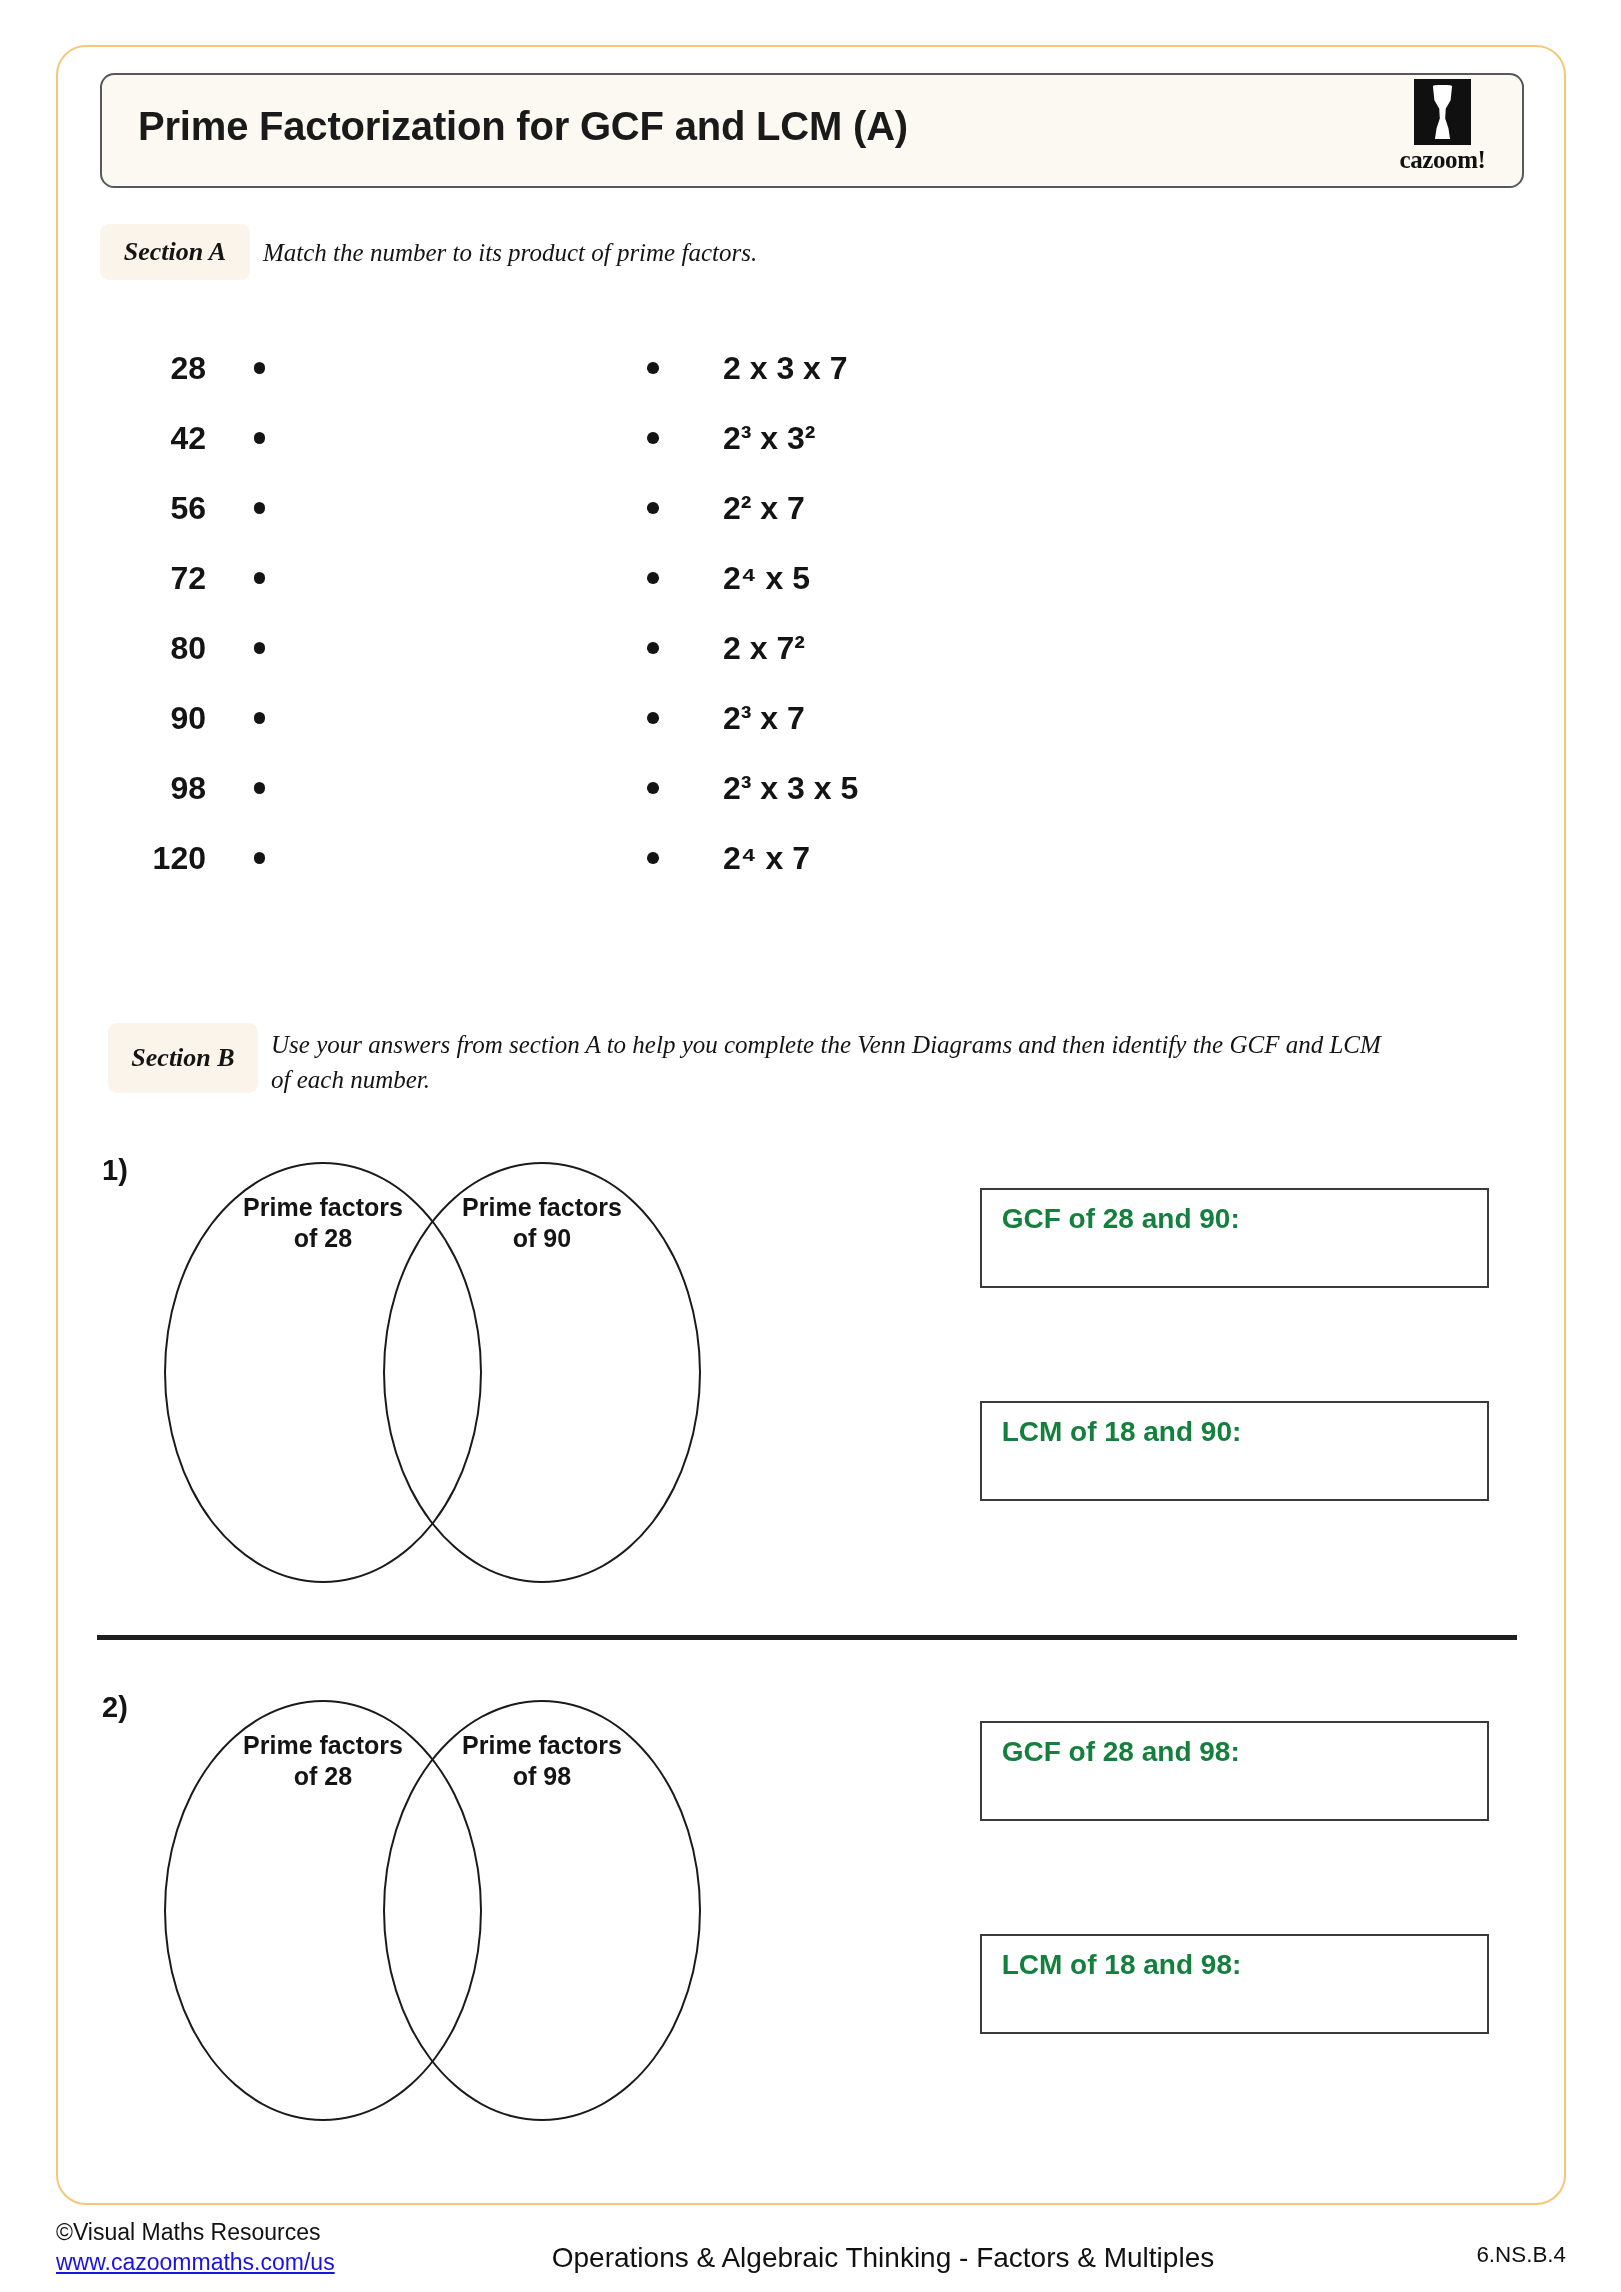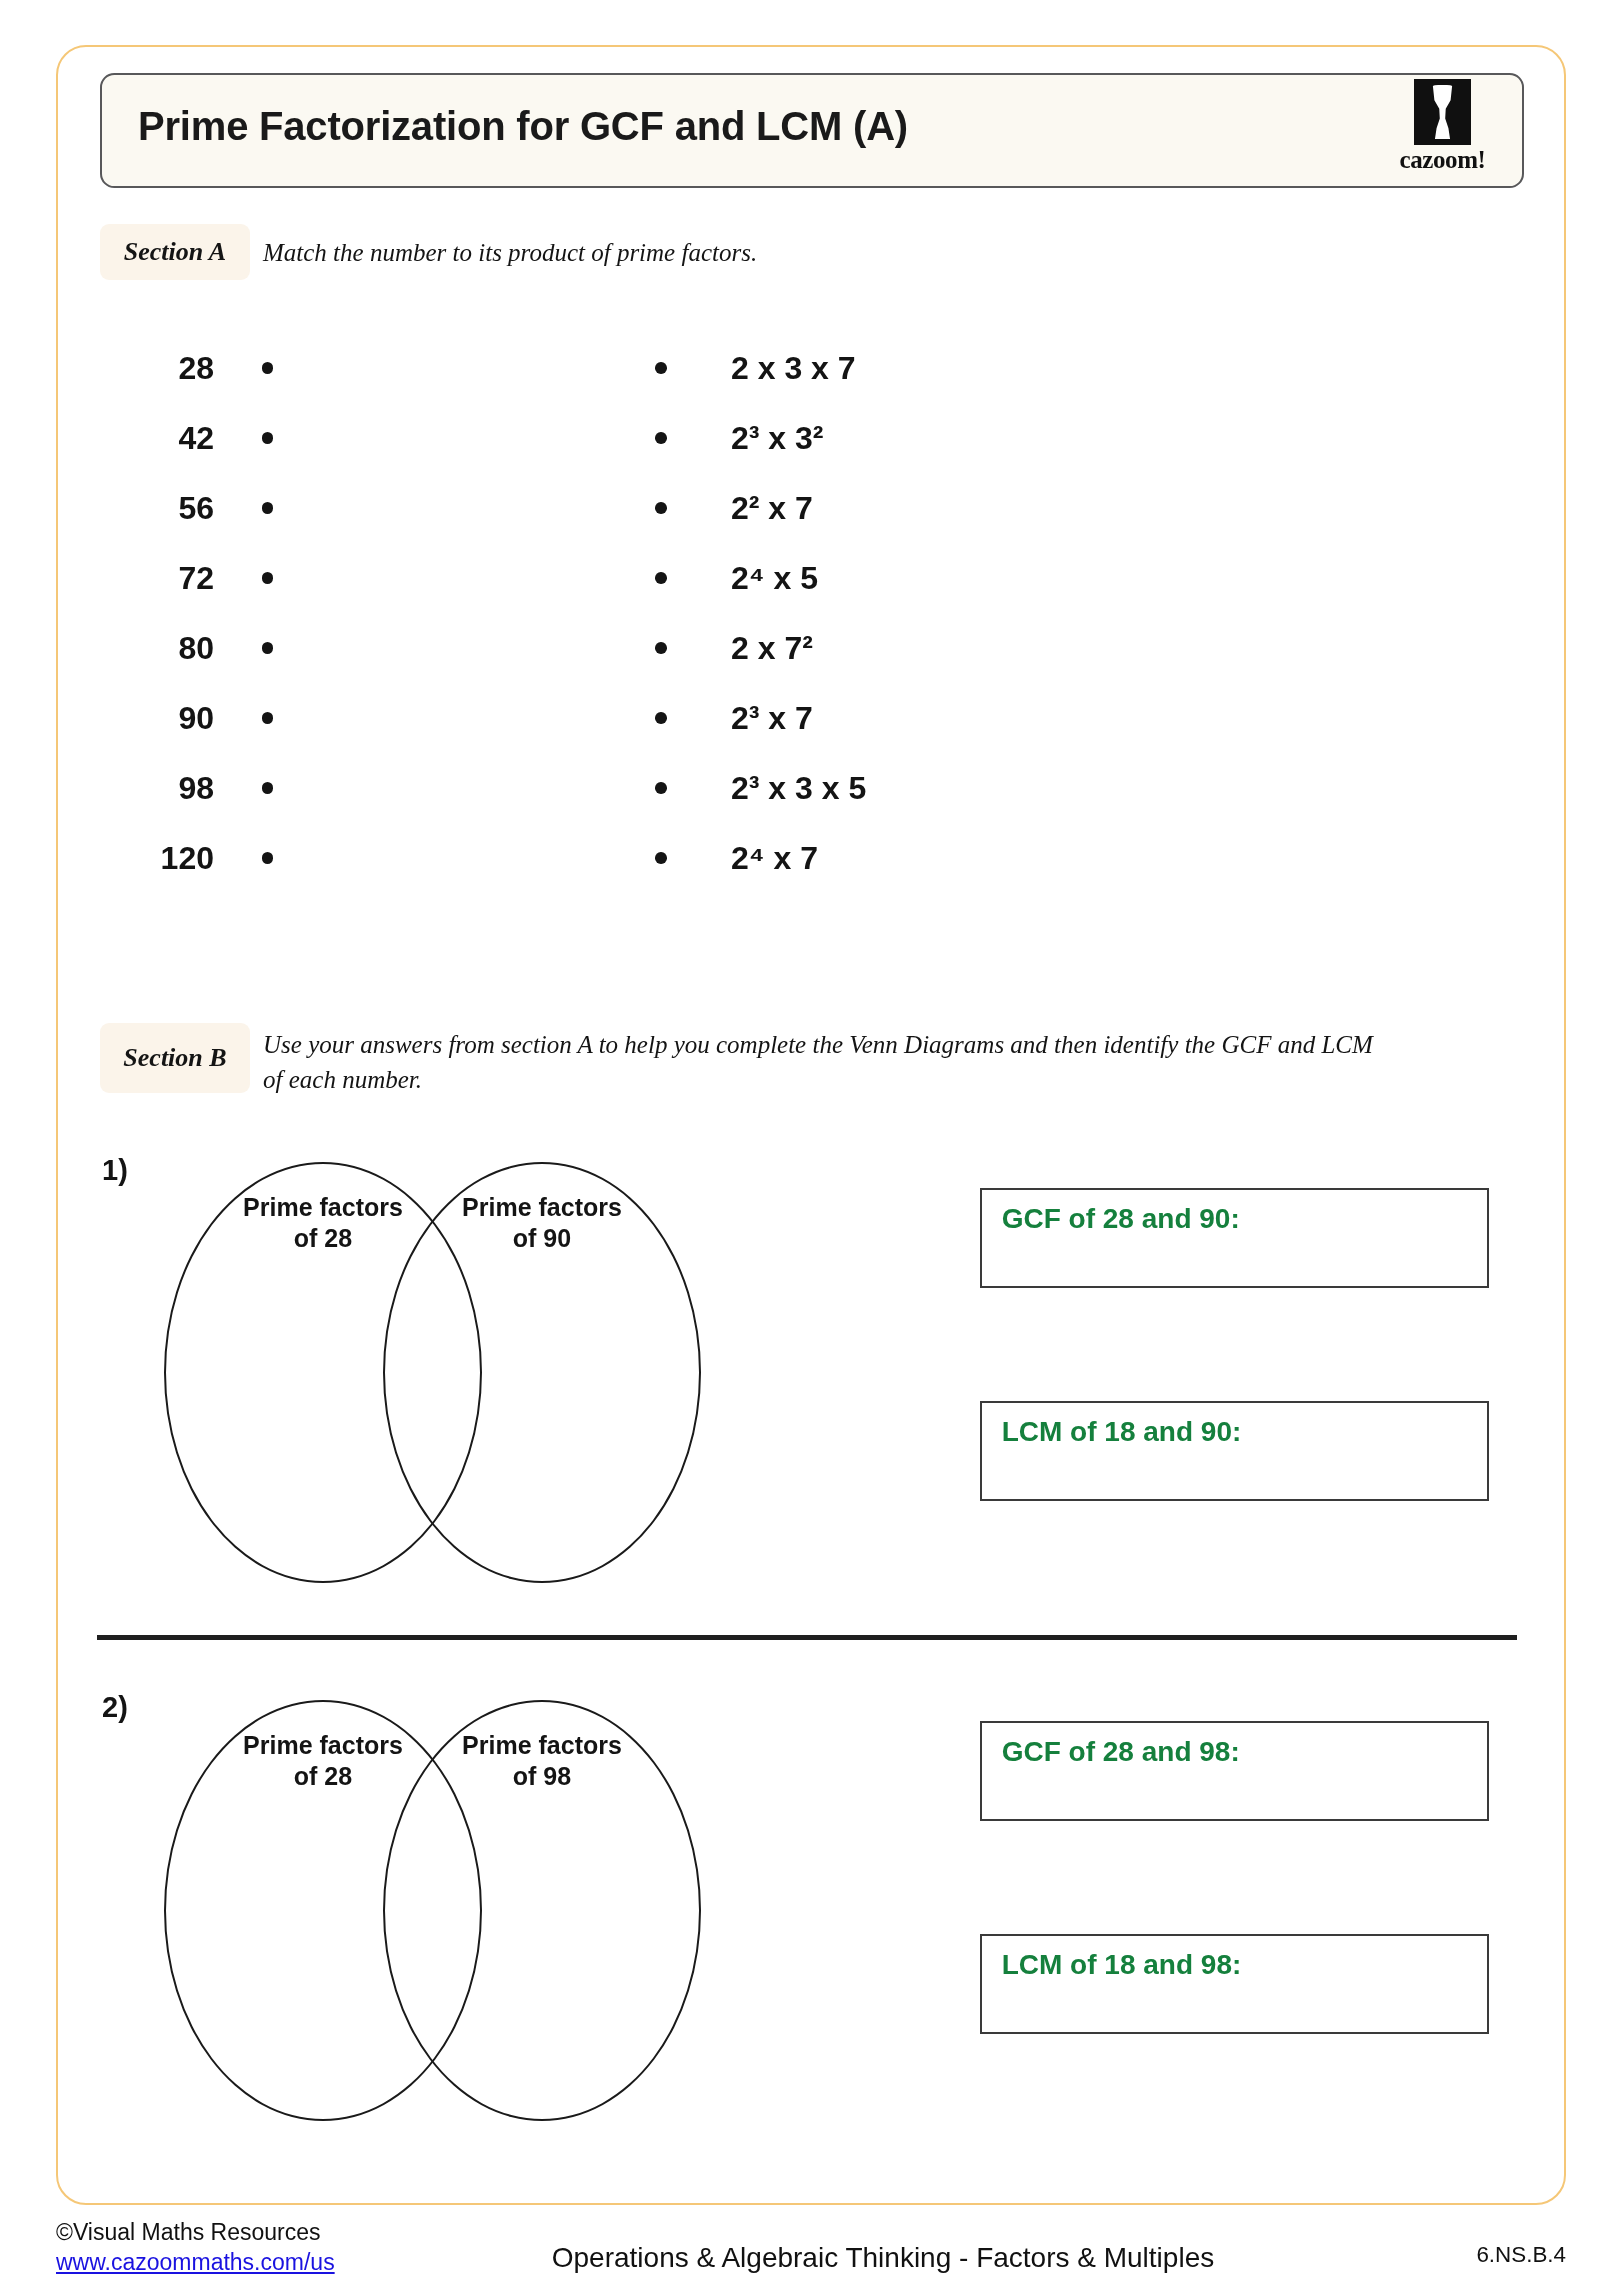--- a/index.html
+++ b/index.html
@@ -103,21 +103,21 @@
     font-style: italic;
     font-size: 25px;
     line-height: 1.42;
     color: #141414;
     margin-left: 13px;
     padding-top: 10.7px;
     max-width: 1119px;
   }
 
   
-  .match-area { position: absolute; left: 0; top: 333px; width: 1586px; padding-left: 8px; }
+  .match-area { position: absolute; left: 0; top: 333px; width: 1586px; }
   .match-row {
     height: 70px;
     display: flex;
     align-items: center;
     font-size: 32px;
     font-weight: bold;
     color: #141414;
   }
   .left-num {
     width: 206px;
@@ -335,21 +335,21 @@
         <span class="dot"></span>
       </div>
       <div class="gap-cell"></div>
       <div class="right-dot-cell">
         <span class="dot"></span>
       </div>
       <div class="right-expr">2⁴ x 7</div>
     </div>
   </div>
 
-<div class="section-row" style="left:100px; top:1023px; width:1415px;">
+<div class="section-row" style="left:108px; top:1023px; width:1415px;">
   <div class="section-tag" style="min-height:70px;">Section B</div>
   <div class="section-instruction" style="padding-top:3.6px;">Use your answers from section A to help you complete the Venn Diagrams and then identify the GCF and LCM of each number.</div>
 </div>
 
 <div class="venn-block" style="left:0; top:0;">
   <div class="q-number" style="left:102px; top:1154px;">1)</div>
   <div class="venn" style="left:164px; top:1162px;">
     <div class="venn-circle left"></div>
     <div class="venn-circle right"></div>
     <div class="venn-label left">

